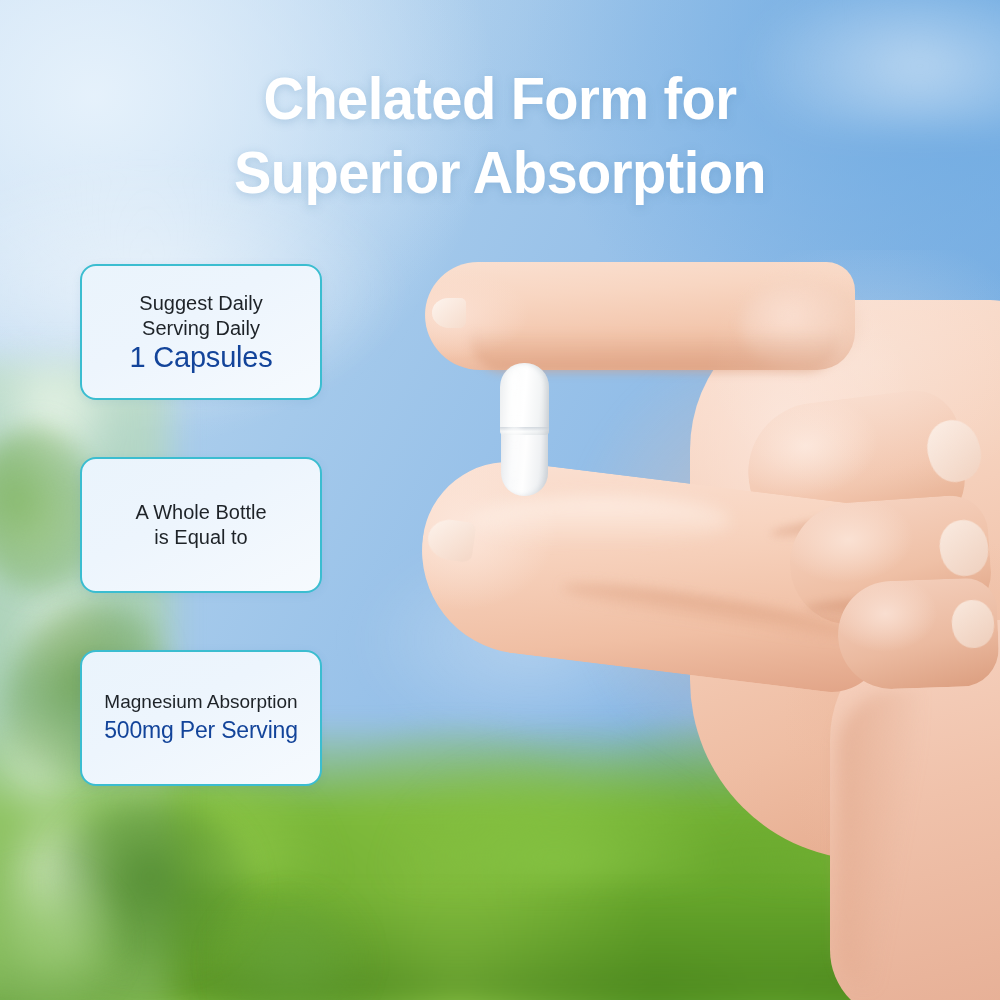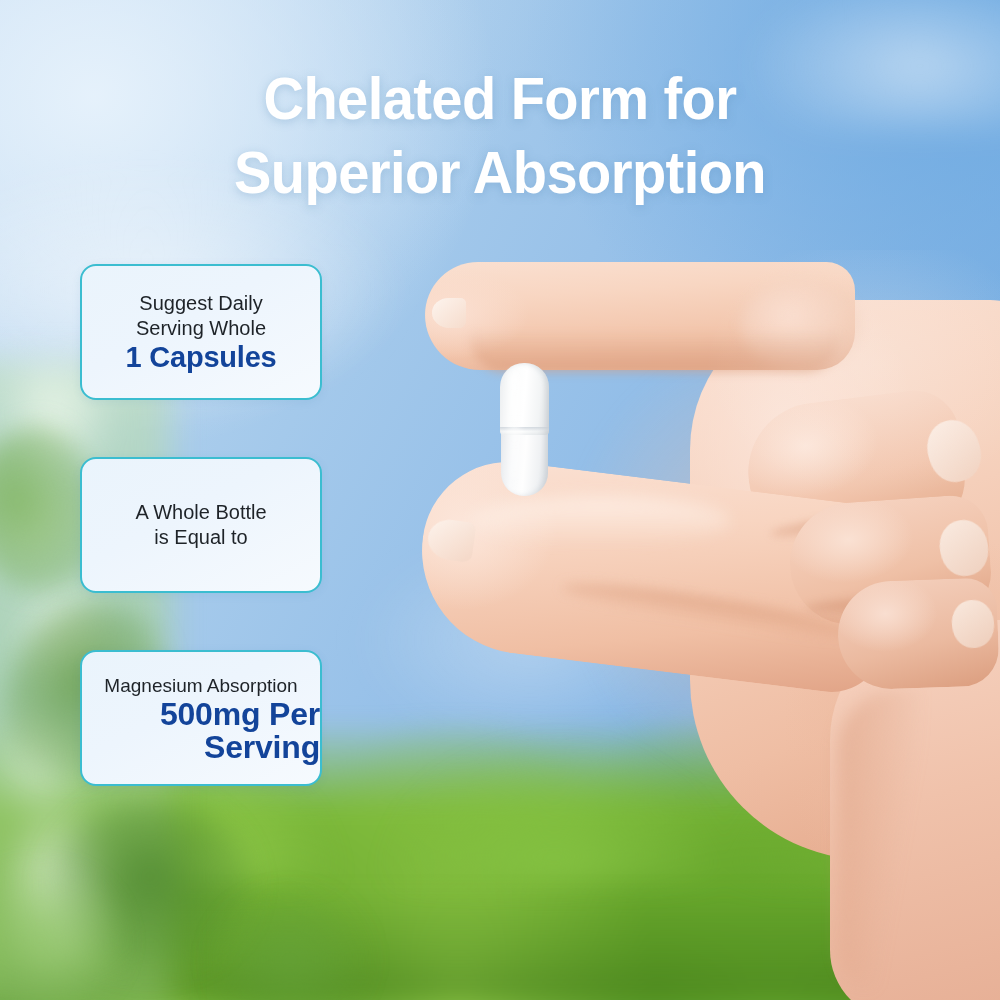--- a/index.html
+++ b/index.html
@@ -144,28 +144,28 @@
   .card-sub {
     color:#1E2328;
     font-size:20px;
     line-height:25px;
     text-align:center;
     font-weight:400;
   }
   .card-sub .sl2 { display:block; }
   .card-main {
     color:#13449A;
-    font-weight:700;
+    font-weight:400;
     font-size:29px;
     line-height:33px;
-    text-align:right;
+    text-align:left;
     letter-spacing:-0.2px;
   }
   .card-3 .card-sub { font-size:19px; }
-  .card-3 .card-main { font-size:32px; }
+  .card-3 .card-main { font-size:23px; }
 
   
   .hand { position:absolute; left:0; top:0; width:1000px; height:1000px; }
 
   
   .capsule {
     position:absolute; left:500px; top:363px;
     width:49px; height:133px;
     z-index:6;
   }
@@ -415,21 +415,21 @@
   <div class="title">
     <span class="l1">Chelated Form for</span>
     <span class="l2">Superior Absorption</span>
   </div>
 
   <div class="cards">
 
     <div class="card card-1">
       <div class="card-sub">
         <span class="sl1">Suggest Daily</span>
-        <span class="sl2">Serving Whole</span>
+        <span class="sl2">Serving Daily</span>
       </div>
       <div class="card-main">1 Capsules</div>
     </div>
 
     <div class="card card-2">
       <div class="card-sub">
         <span class="sl1">A Whole Bottle</span>
         <span class="sl2">is Equal to</span>
       </div>
     </div>

